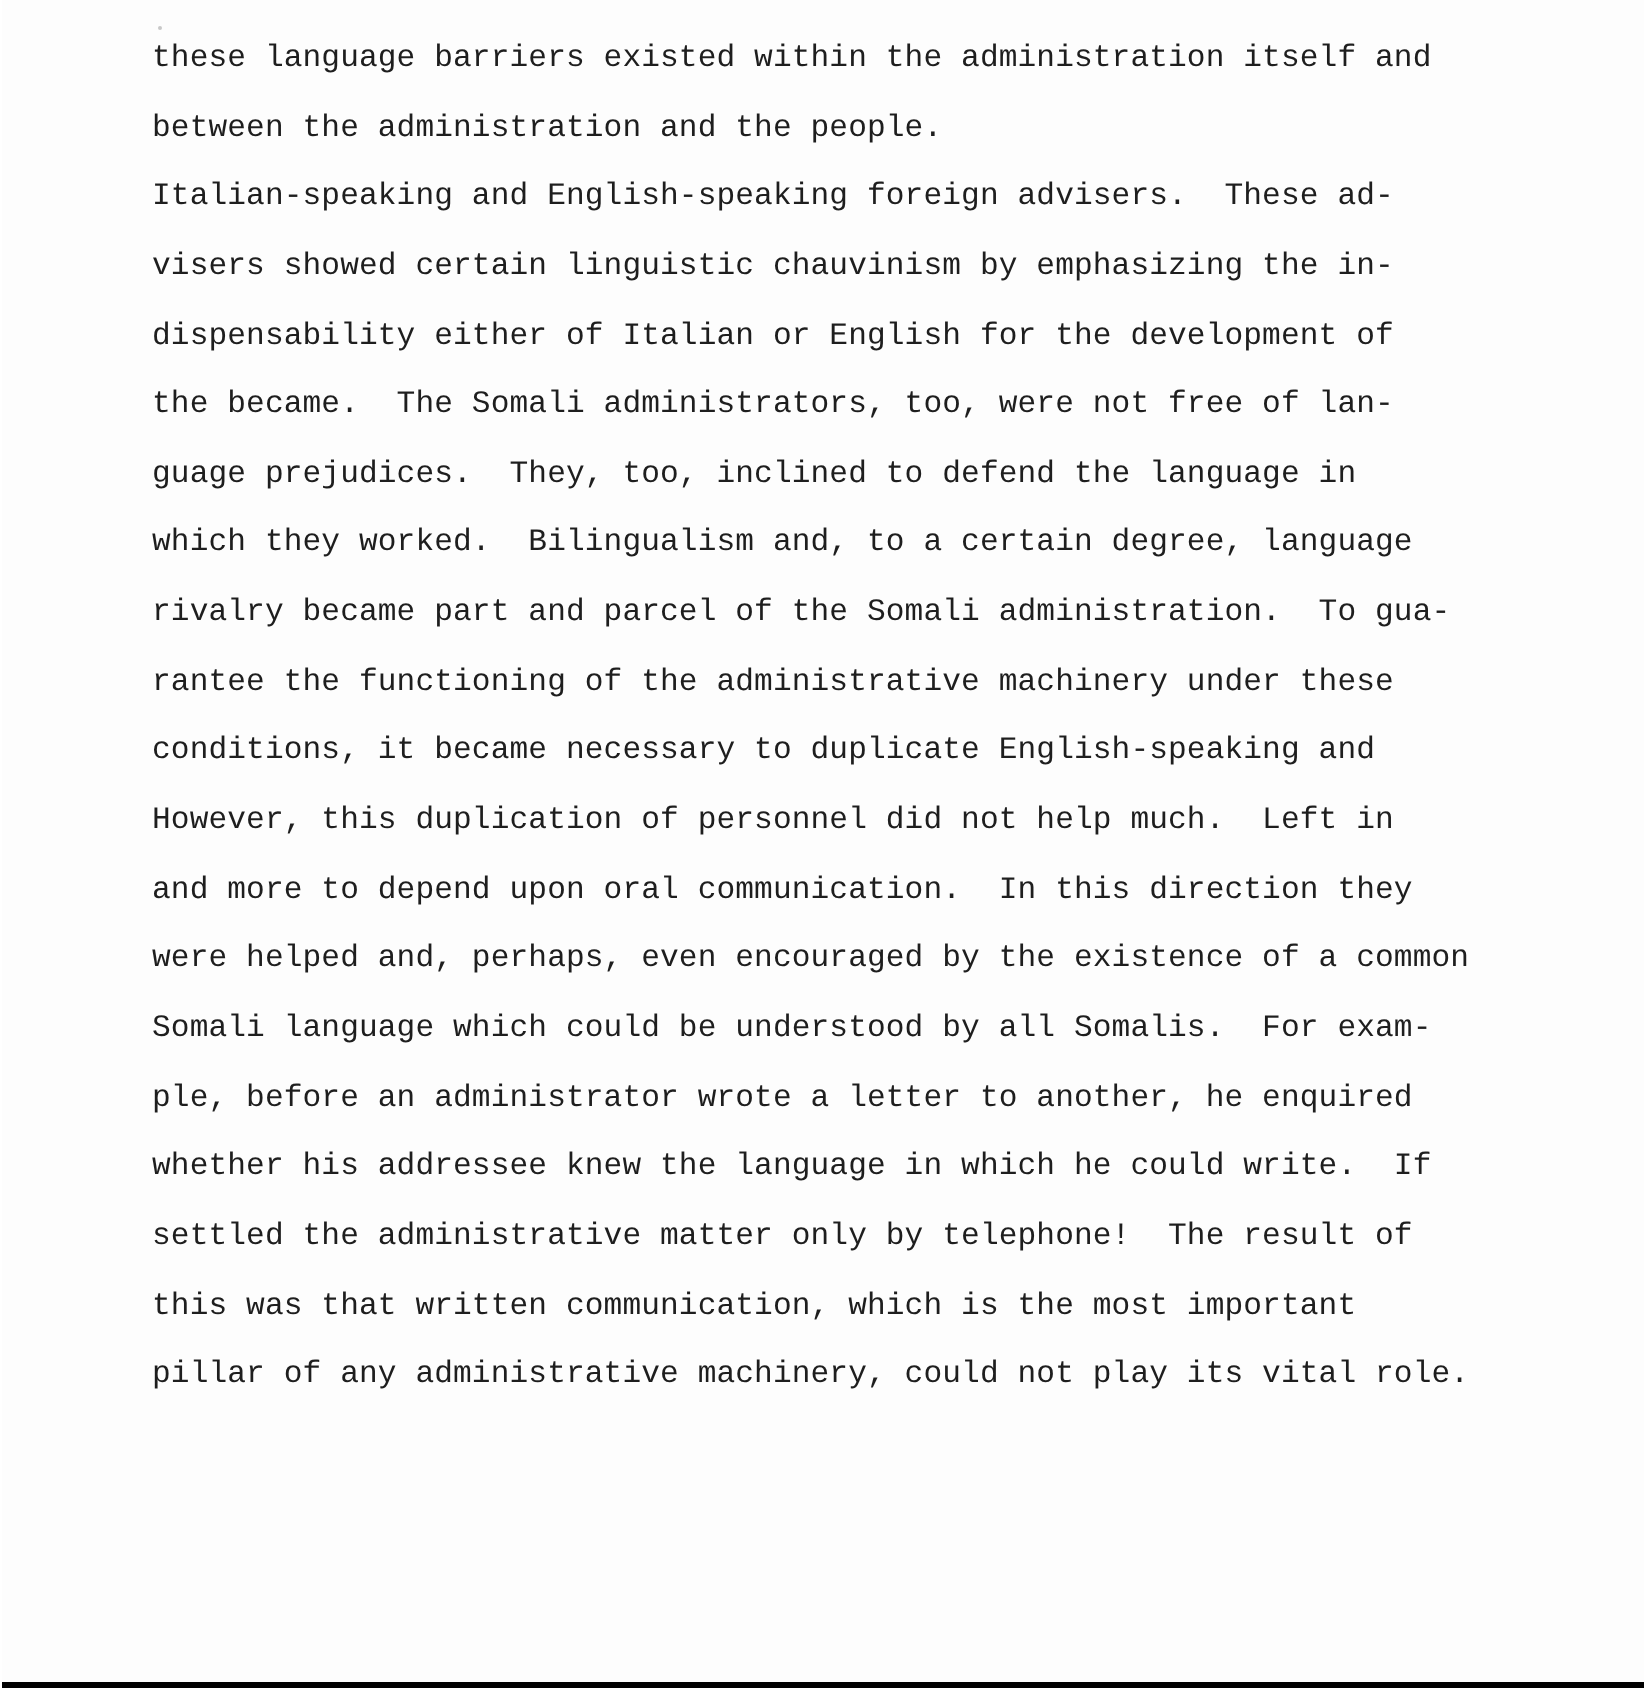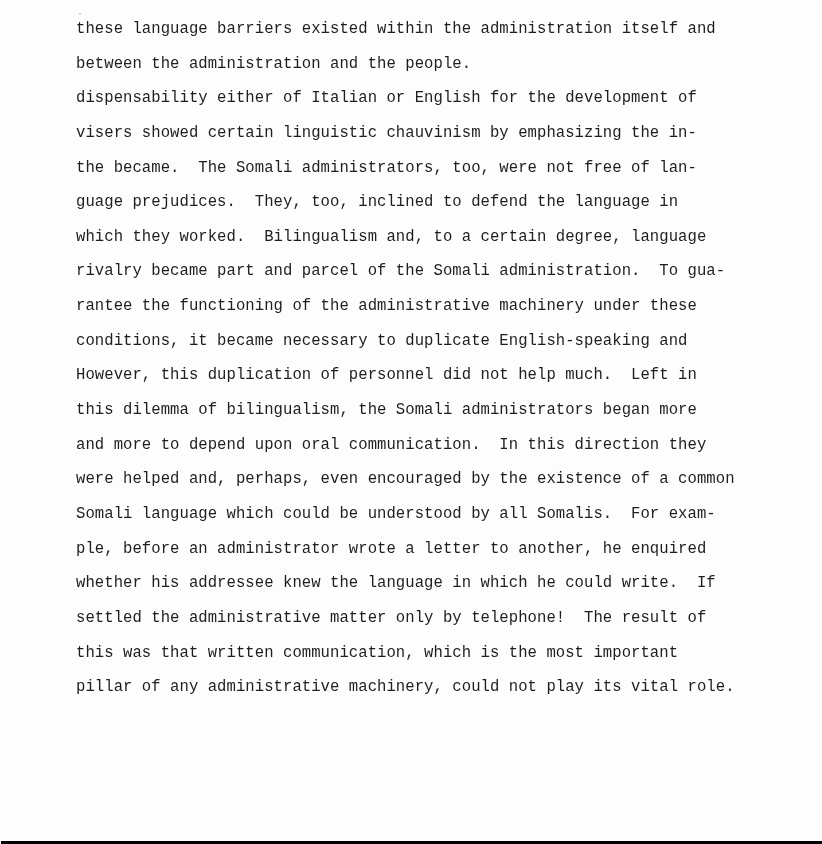--- a/index.html
+++ b/index.html
@@ -58,30 +58,30 @@
     }
   </style>
 </head>
 <body>
 
 <div class="page">
   <div class="speck"></div>
   <div class="text-block" id="text-block">
       <div class="line">these language barriers existed within the administration itself and</div>
       <div class="line">between the administration and the people.</div>
+      <div class="line">Italian-speaking and English-speaking foreign advisers.  These ad-</div>
+      <div class="line">visers showed certain linguistic chauvinism by emphasizing the in-</div>
       <div class="line">dispensability either of Italian or English for the development of</div>
-      <div class="line">visers showed certain linguistic chauvinism by emphasizing the in-</div>
       <div class="line">the became.  The Somali administrators, too, were not free of lan-</div>
       <div class="line">guage prejudices.  They, too, inclined to defend the language in</div>
       <div class="line">which they worked.  Bilingualism and, to a certain degree, language</div>
       <div class="line">rivalry became part and parcel of the Somali administration.  To gua-</div>
       <div class="line">rantee the functioning of the administrative machinery under these</div>
       <div class="line">conditions, it became necessary to duplicate English-speaking and</div>
       <div class="line">However, this duplication of personnel did not help much.  Left in</div>
-      <div class="line">this dilemma of bilingualism, the Somali administrators began more</div>
       <div class="line">and more to depend upon oral communication.  In this direction they</div>
       <div class="line">were helped and, perhaps, even encouraged by the existence of a common</div>
       <div class="line">Somali language which could be understood by all Somalis.  For exam-</div>
       <div class="line">ple, before an administrator wrote a letter to another, he enquired</div>
       <div class="line">whether his addressee knew the language in which he could write.  If</div>
       <div class="line">settled the administrative matter only by telephone!  The result of</div>
       <div class="line">this was that written communication, which is the most important</div>
       <div class="line">pillar of any administrative machinery, could not play its vital role.</div>
     </div>
   <div class="bottom-rule"></div>

